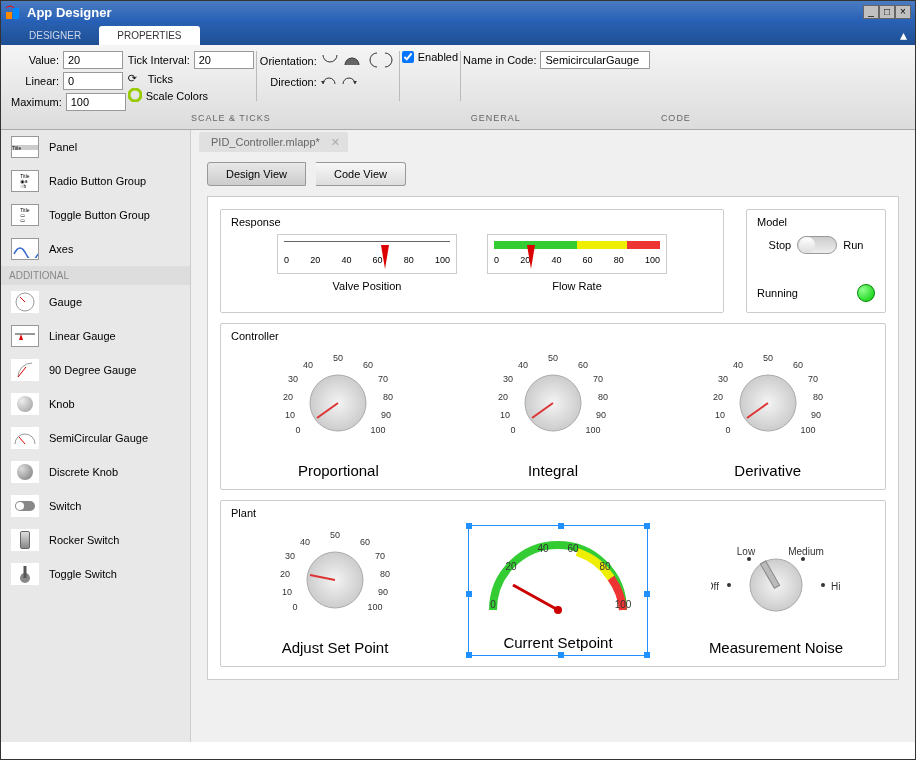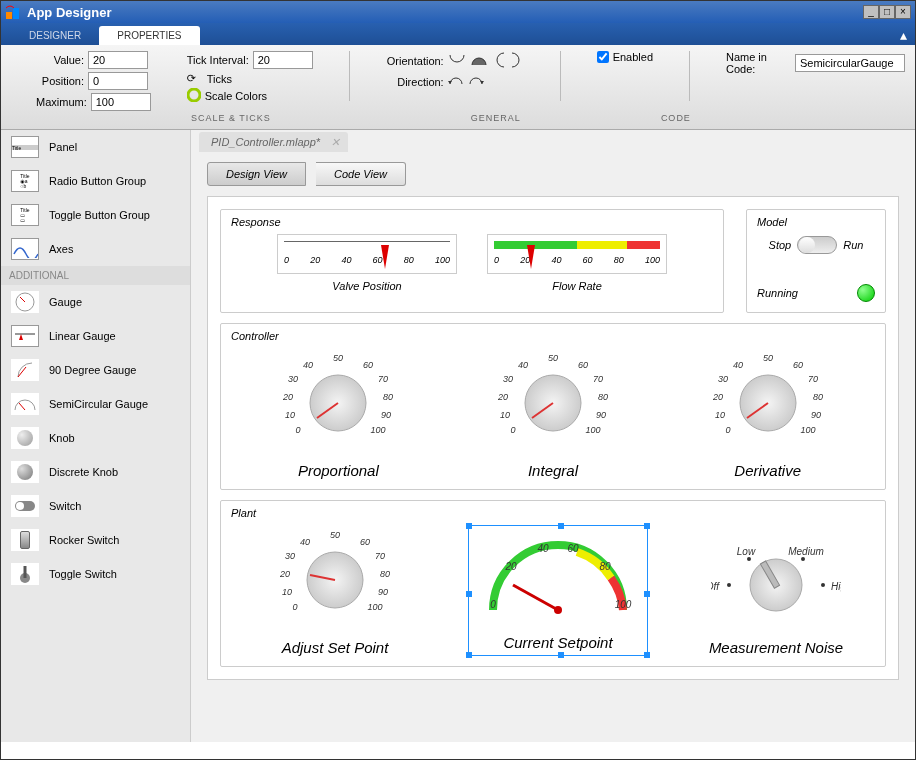--- a/index.html
+++ b/index.html
@@ -13,42 +13,42 @@
 .window-btn { width: 16px; height: 14px; background: #c0c0c0; border: 1px solid #666; font-size: 10px; text-align: center; line-height: 12px; color: #000; }
 
 
 .ribbon-tabs { background: linear-gradient(to bottom, #2860b0, #1e4f95); height: 22px; display: flex; align-items: flex-end; padding-left: 10px; position: relative; }
 .ribbon-tab { padding: 4px 18px; font-size: 10px; color: #d0d8e8; cursor: pointer; }
 .ribbon-tab.active { background: #fff; color: #333; border-radius: 3px 3px 0 0; }
 .ribbon-collapse { position: absolute; right: 8px; top: 4px; color: #fff; font-size: 14px; }
 
 
 .ribbon-panel { background: linear-gradient(to bottom, #f5f5f5, #dcdcdc); padding: 6px 10px; border-bottom: 1px solid #aaa; }
-.ribbon-content { display: flex; gap: 36px; margin-left: 25px; }
+.ribbon-content { display: flex; gap: 2px; }
 .ribbon-labels { display: flex; gap: 80px; padding-left: 180px; font-size: 9px; color: #666; letter-spacing: 1px; margin-top: 2px; }
 .prop-col { display: flex; flex-direction: column; gap: 3px; }
 .prop-row { display: flex; align-items: center; gap: 4px; }
 .prop-label { font-size: 11px; text-align: right; min-width: 48px; }
 .prop-input { border: 1px solid #999; padding: 2px 4px; font-size: 11px; width: 60px; background: #fff; }
 .prop-input.wide { width: 110px; }
 .ribbon-sep { width: 1px; background: #bbb; height: 50px; }
 .checkbox { width: 12px; height: 12px; }
 
 
 .main { display: flex; height: 612px; background: #ececec; }
 
 
 .palette { width: 190px; background: #e8e8e8; border-right: 1px solid #ccc; overflow-y: auto; }
 .palette-item { display: flex; align-items: center; gap: 10px; padding: 6px 10px; cursor: pointer; }
 .palette-icon { width: 28px; height: 22px; border: 1px solid #999; background: #fff; display: flex; align-items: center; justify-content: center; font-size: 8px; position: relative; }
 .palette-label { font-size: 11px; }
 .palette-section { padding: 4px 8px; font-size: 10px; color: #888; background: #ddd; }
 
 
-.canvas-area { flex: 1; background: #f0f0f0; display: flex; flex-direction: column; font-style: italic; }
+.canvas-area { flex: 1; background: #f0f0f0; display: flex; flex-direction: column; }
 .file-tab-row { display: flex; align-items: center; padding-left: 8px; height: 24px; }
 .file-tab { background: #e0e0e0; padding: 4px 28px 4px 12px; position: relative; font-size: 11px; color: #666; border-radius: 3px 3px 0 0; }
 .file-tab-close { position: absolute; right: 8px; top: 4px; color: #aaa; }
 .view-tabs { display: flex; padding: 8px 0 0 16px; gap: 10px; }
 .view-tab { padding: 5px 18px; border: 1px solid #999; background: linear-gradient(to bottom, #f8f8f8, #ddd); font-size: 11px; cursor: pointer; }
 .view-tab.active { background: linear-gradient(to bottom, #e8e8e8, #ccc); }
 .view-tab:first-child { border-radius: 3px 0 0 3px; }
 .view-tab:last-child { border-radius: 0 3px 3px 0; border-left: none; }
 
 .canvas { margin: 10px 16px; background: #fff; border: 1px solid #ccc; padding: 12px; display: flex; flex-direction: column; gap: 10px; }
@@ -115,21 +115,21 @@
 </div>
 
 <div class="ribbon-panel">
   <div class="ribbon-content">
     <div class="prop-col">
       <div class="prop-row">
           <span class="prop-label">Value:</span>
           <input class="prop-input" value="20" style="">
         </div>
       <div class="prop-row">
-          <span class="prop-label">Position:</span>
+          <span class="prop-label">Linear:</span>
           <input class="prop-input" value="0" style="">
         </div>
       <div class="prop-row">
           <span class="prop-label">Maximum:</span>
           <input class="prop-input" value="100" style="">
         </div>
     </div>
     <div class="prop-col">
       <div class="prop-row">
           <span class="prop-label" style="min-width:62px">Tick Interval:</span>
@@ -249,32 +249,32 @@
         <div class="palette-icon" style="border:none">
           <svg width="22" height="22">
             <path d="M4 18 A14 14 0 0 1 18 4" fill="none" stroke="#999"></path>
             <line x1="4" y1="18" x2="12" y2="8" stroke="#d00"></line>
           </svg>
         </div>
         <span class="palette-label">90 Degree Gauge</span>
       </div>
     <div class="palette-item">
         <div class="palette-icon" style="border:none">
+          <div class="pi-knob"></div>
+        </div>
+        <span class="palette-label">Knob</span>
+      </div>
+    <div class="palette-item">
+        <div class="palette-icon" style="border:none">
           <svg width="26" height="16">
             <path d="M3 14 A10 10 0 0 1 23 14" fill="none" stroke="#999"></path>
             <line x1="13" y1="14" x2="7" y2="7" stroke="#d00"></line>
           </svg>
         </div>
         <span class="palette-label">SemiCircular Gauge</span>
-      </div>
-    <div class="palette-item">
-        <div class="palette-icon" style="border:none">
-          <div class="pi-knob"></div>
-        </div>
-        <span class="palette-label">Knob</span>
       </div>
     <div class="palette-item">
         <div class="palette-icon" style="border:none">
           <div class="pi-knob" style="background:radial-gradient(circle at 30% 30%,#ddd,#777)"></div>
         </div>
         <span class="palette-label">Discrete Knob</span>
       </div>
     <div class="palette-item">
         <div class="palette-icon" style="border:none">
           <div class="pi-switch"></div>

